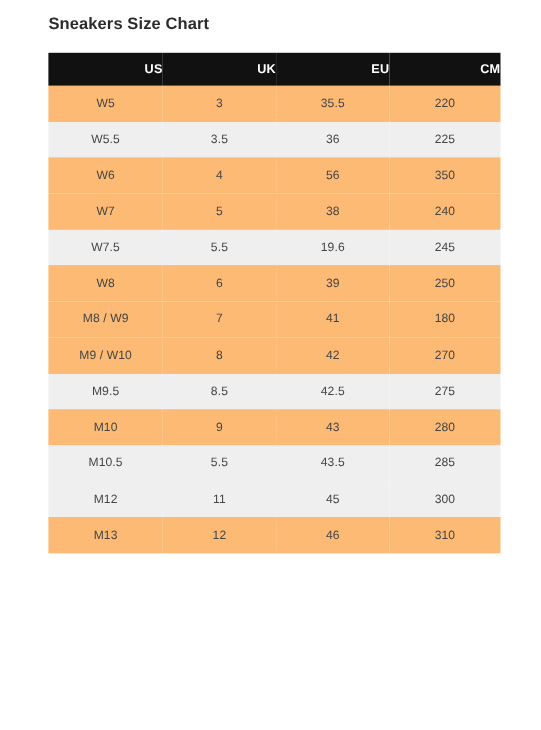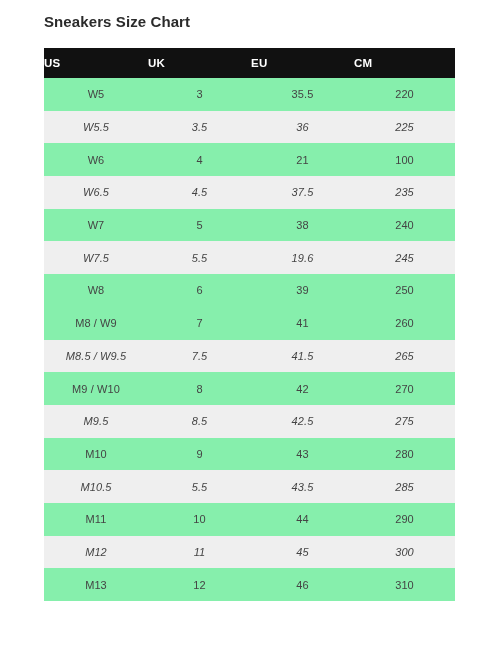--- a/index.html
+++ b/index.html
@@ -51,45 +51,44 @@
   table.size-table col.c-uk { width: 103px; }
   table.size-table col.c-eu { width: 103px; }
   table.size-table col.c-cm { width: 101px; }
 
   table.size-table thead th {
     background: #111111;
     color: #ffffff;
     font-size: 11.5px;
     font-weight: bold;
     height: 30px;
-    text-align: left;
+    text-align: right;
     vertical-align: middle;
     letter-spacing: 0.3px;
     padding: 0;
     border: 0;
   }
 
   table.size-table tbody td {
     font-size: 11px;
     color: #444444;
     text-align: center;
     vertical-align: middle;
     height: 32.7px;
     padding: 0;
     border: 0;
     letter-spacing: 0.1px;
     white-space: nowrap;
   }
 
   table.size-table tbody tr.row-odd td {
-    background: #86efac;
+    background: #fdba74;
   }
   table.size-table tbody tr.row-even td {
     background: #efefef;
-    font-style: italic;
   }
 </style>
 </head>
 <body>
 
 <div class="page">
 
   <div class="page-title">Sneakers Size Chart</div>
 
   <div class="size-table-wrap">
@@ -117,28 +116,22 @@
           </tr>
           <tr class="row-even">
             <td>W5.5</td>
             <td>3.5</td>
             <td>36</td>
             <td>225</td>
           </tr>
           <tr class="row-odd">
             <td>W6</td>
             <td>4</td>
-            <td>21</td>
-            <td>100</td>
-          </tr>
-          <tr class="row-even">
-            <td>W6.5</td>
-            <td>4.5</td>
-            <td>37.5</td>
-            <td>235</td>
+            <td>56</td>
+            <td>350</td>
           </tr>
           <tr class="row-odd">
             <td>W7</td>
             <td>5</td>
             <td>38</td>
             <td>240</td>
           </tr>
           <tr class="row-even">
             <td>W7.5</td>
             <td>5.5</td>
@@ -148,27 +141,21 @@
           <tr class="row-odd">
             <td>W8</td>
             <td>6</td>
             <td>39</td>
             <td>250</td>
           </tr>
           <tr class="row-odd">
             <td>M8 / W9</td>
             <td>7</td>
             <td>41</td>
-            <td>260</td>
-          </tr>
-          <tr class="row-even">
-            <td>M8.5 / W9.5</td>
-            <td>7.5</td>
-            <td>41.5</td>
-            <td>265</td>
+            <td>180</td>
           </tr>
           <tr class="row-odd">
             <td>M9 / W10</td>
             <td>8</td>
             <td>42</td>
             <td>270</td>
           </tr>
           <tr class="row-even">
             <td>M9.5</td>
             <td>8.5</td>
@@ -180,26 +167,20 @@
             <td>9</td>
             <td>43</td>
             <td>280</td>
           </tr>
           <tr class="row-even">
             <td>M10.5</td>
             <td>5.5</td>
             <td>43.5</td>
             <td>285</td>
           </tr>
-          <tr class="row-odd">
-            <td>M11</td>
-            <td>10</td>
-            <td>44</td>
-            <td>290</td>
-          </tr>
           <tr class="row-even">
             <td>M12</td>
             <td>11</td>
             <td>45</td>
             <td>300</td>
           </tr>
           <tr class="row-odd">
             <td>M13</td>
             <td>12</td>
             <td>46</td>

